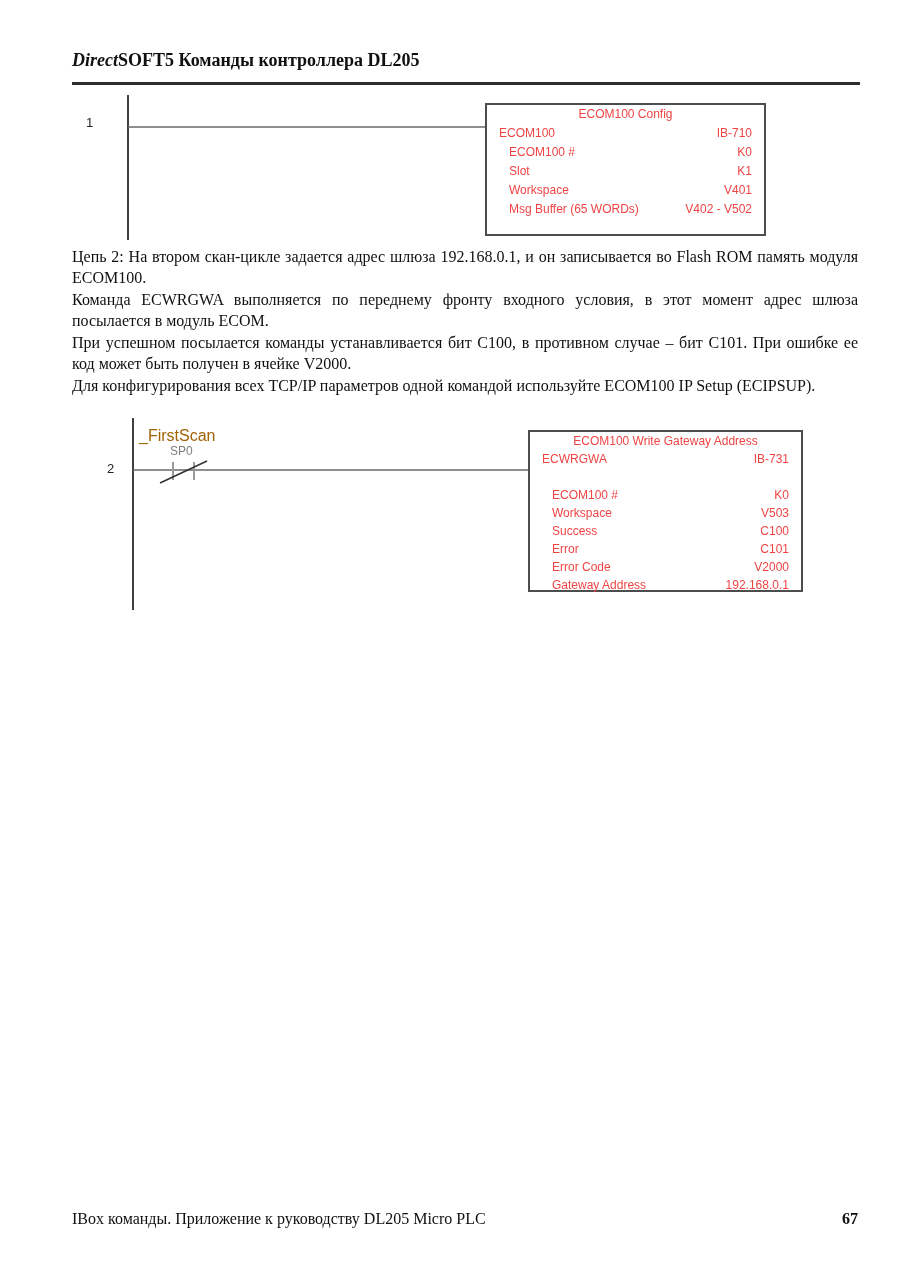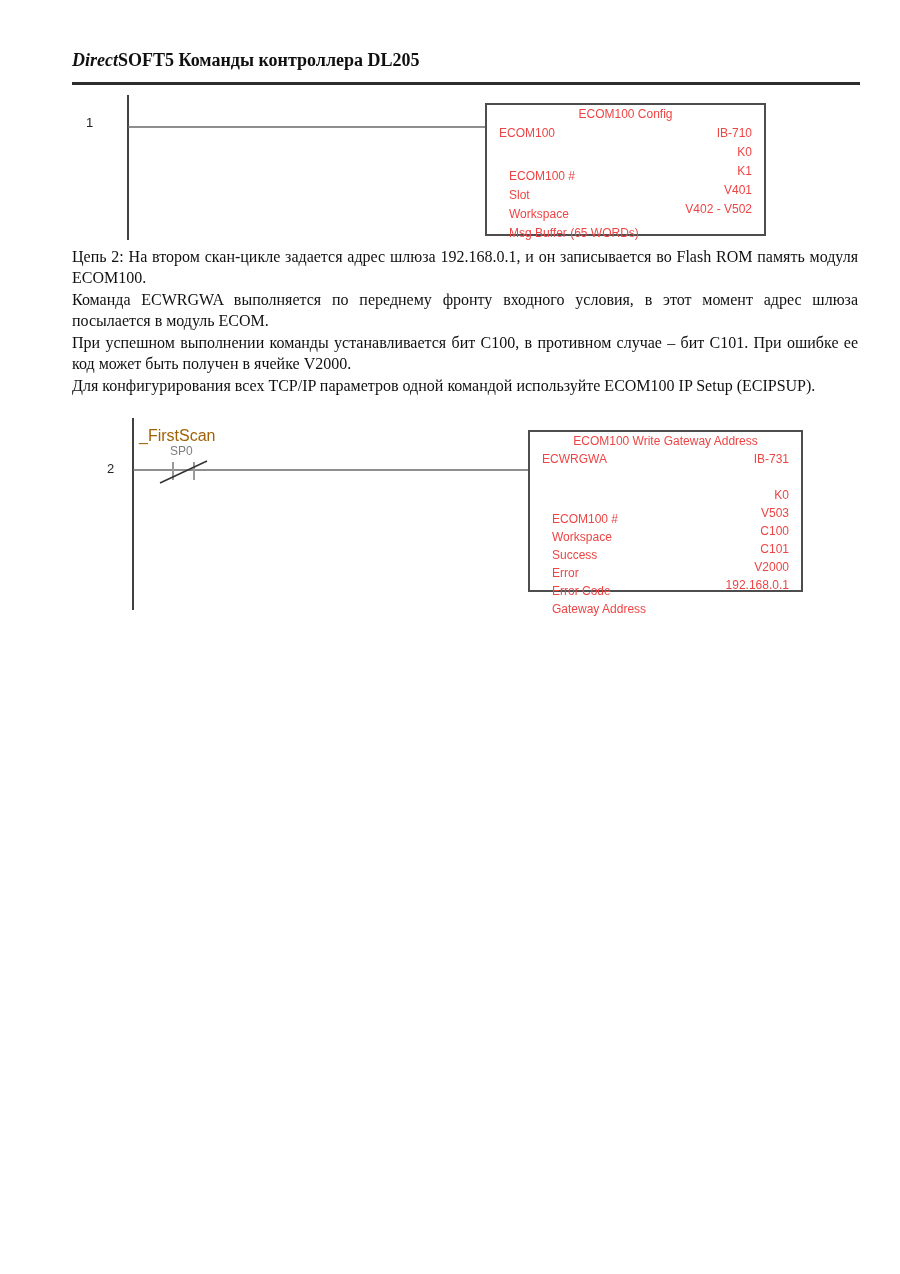--- a/index.html
+++ b/index.html
@@ -23,21 +23,21 @@
     font-size:13px;color:#222;
   }
   
   .ibox{
     position:absolute;box-sizing:border-box;background:#fff;
     border:2px solid #4d4d4d;
     font-family:"Liberation Sans",sans-serif;font-size:12px;color:#ef4444;
   }
   .ibox .ibox-title{text-align:center;}
   .ibox .ibox-row{display:flex;justify-content:space-between;padding:0 12px;}
-  .ibox .ind{padding-left:10px;margin-top:24px;}
+  .ibox .ind{padding-left:10px;}
   .ibox1{left:485px;top:103px;width:281px;height:133px;}
   .ibox1 .ibox-title,.ibox1 .ibox-row{height:19px;line-height:19px;}
   .ibox2{left:528px;top:430px;width:275px;height:162px;}
   .ibox2 .ibox-title,.ibox2 .ibox-row{height:18px;line-height:18px;}
   .ibox2 .spacer{height:18px;}
   
   .bodytext{
     position:absolute;left:72px;top:246px;width:786px;
     font-size:16px;line-height:21px;text-align:justify;color:#101010;
   }
@@ -99,21 +99,21 @@
     </div>
     <div class="ibox-row">
       <span class="ind">Msg Buffer (65 WORDs)</span>
       <span>V402 - V502</span>
     </div>
   </div>
 
   <div class="bodytext">
     <p>Цепь 2: На втором скан-цикле задается адрес шлюза 192.168.0.1, и он записывается во Flash ROM память модуля ECOM100.</p>
     <p>Команда ECWRGWA выполняется по переднему фронту входного условия, в этот момент адрес шлюза посылается в модуль ECOM.</p>
-    <p>При успешном выполнении команды устанавливается бит C100, в противном случае – бит C101. При ошибке ее код может быть получен в ячейке V2000.</p>
+    <p>При успешном посылается команды устанавливается бит C100, в противном случае – бит C101. При ошибке ее код может быть получен в ячейке V2000.</p>
     <p>Для конфигурирования всех TCP/IP параметров одной командой используйте ECOM100 IP Setup (ECIPSUP).</p>
   </div>
 
   <div class="tag">_FirstScan</div>
   <div class="sp0">SP0</div>
   <div class="ladder-num" style="left:107px;top:461px;">2</div>
 
   <div class="ibox ibox2">
     <div class="ibox-title">ECOM100 Write Gateway Address</div>
     <div class="ibox-row">
@@ -140,14 +140,18 @@
     <div class="ibox-row">
       <span class="ind">Error Code</span>
       <span>V2000</span>
     </div>
     <div class="ibox-row">
       <span class="ind">Gateway Address</span>
       <span>192.168.0.1</span>
     </div>
   </div>
 
+  <div class="footer">
+    <span>IBox команды. Приложение к руководству DL205 Micro PLC</span>
+    <span class="pgnum">67</span>
+  </div>
 
 </div>
 
 </body></html>

